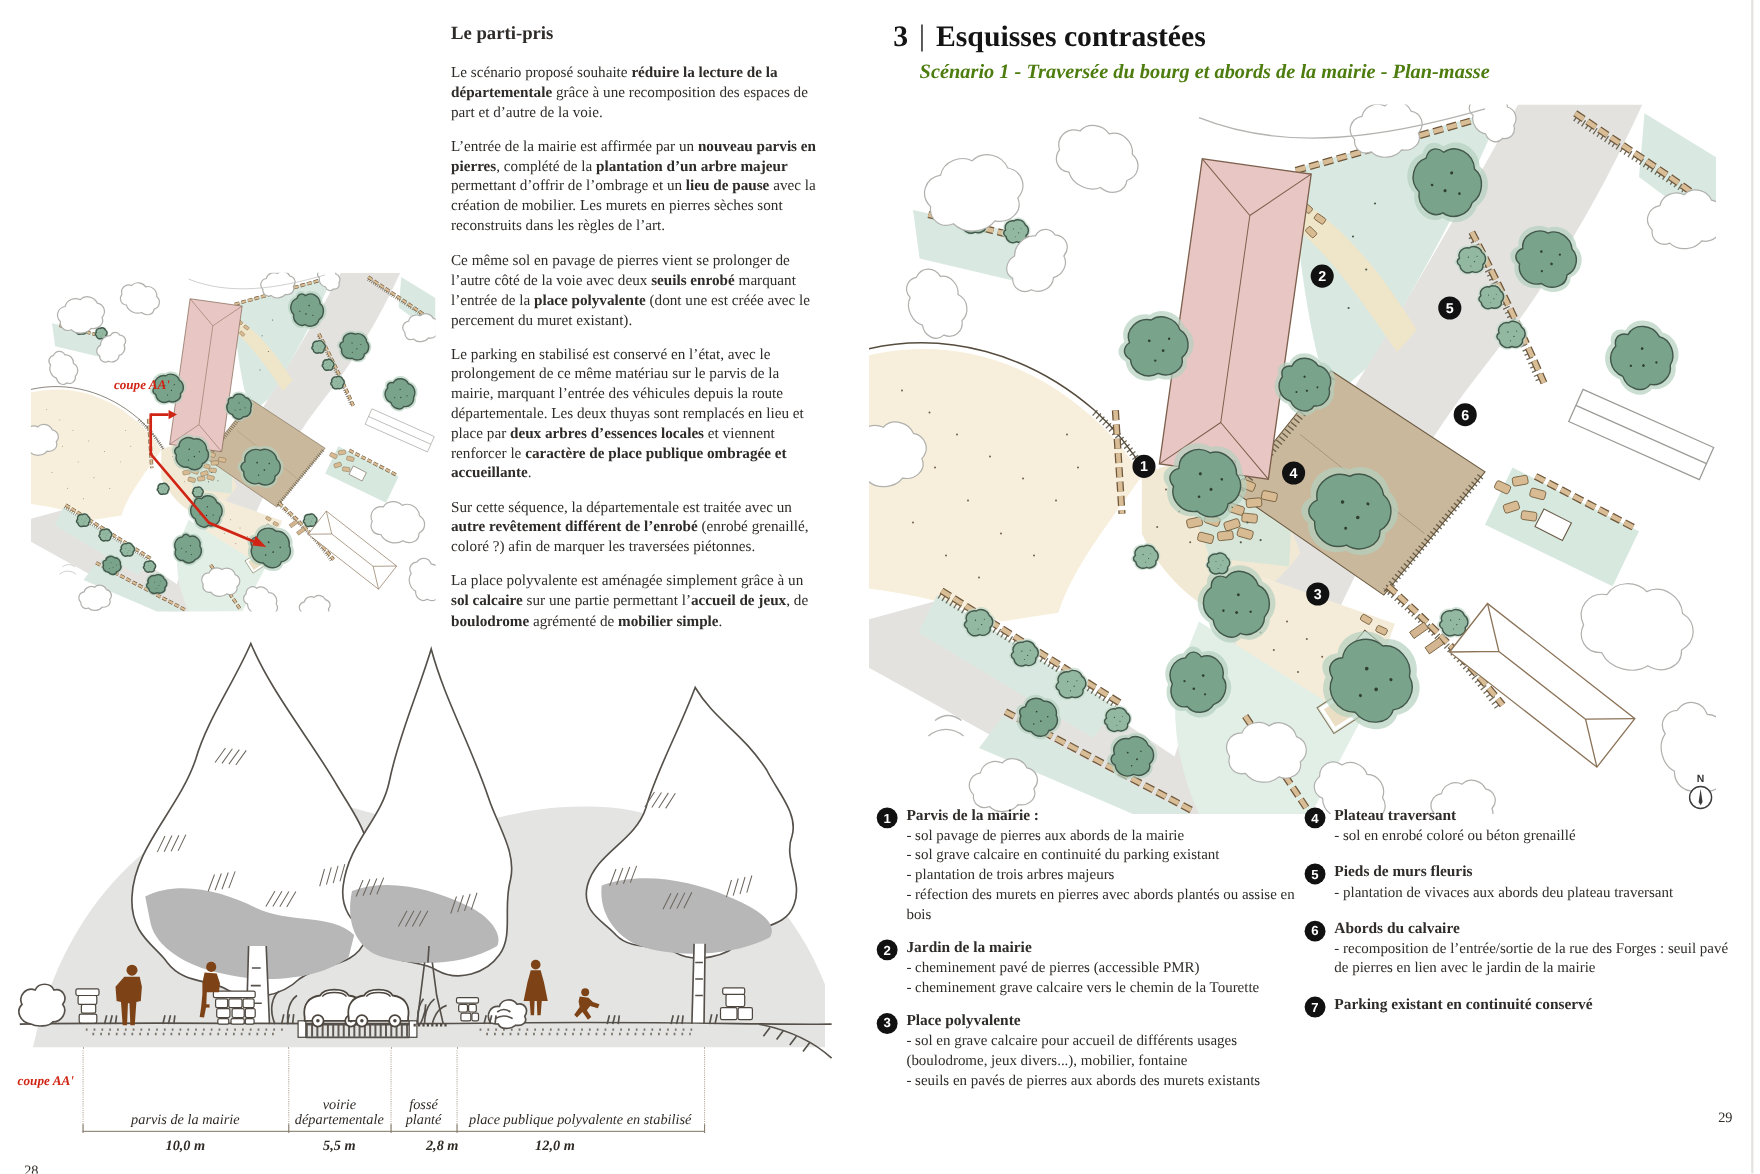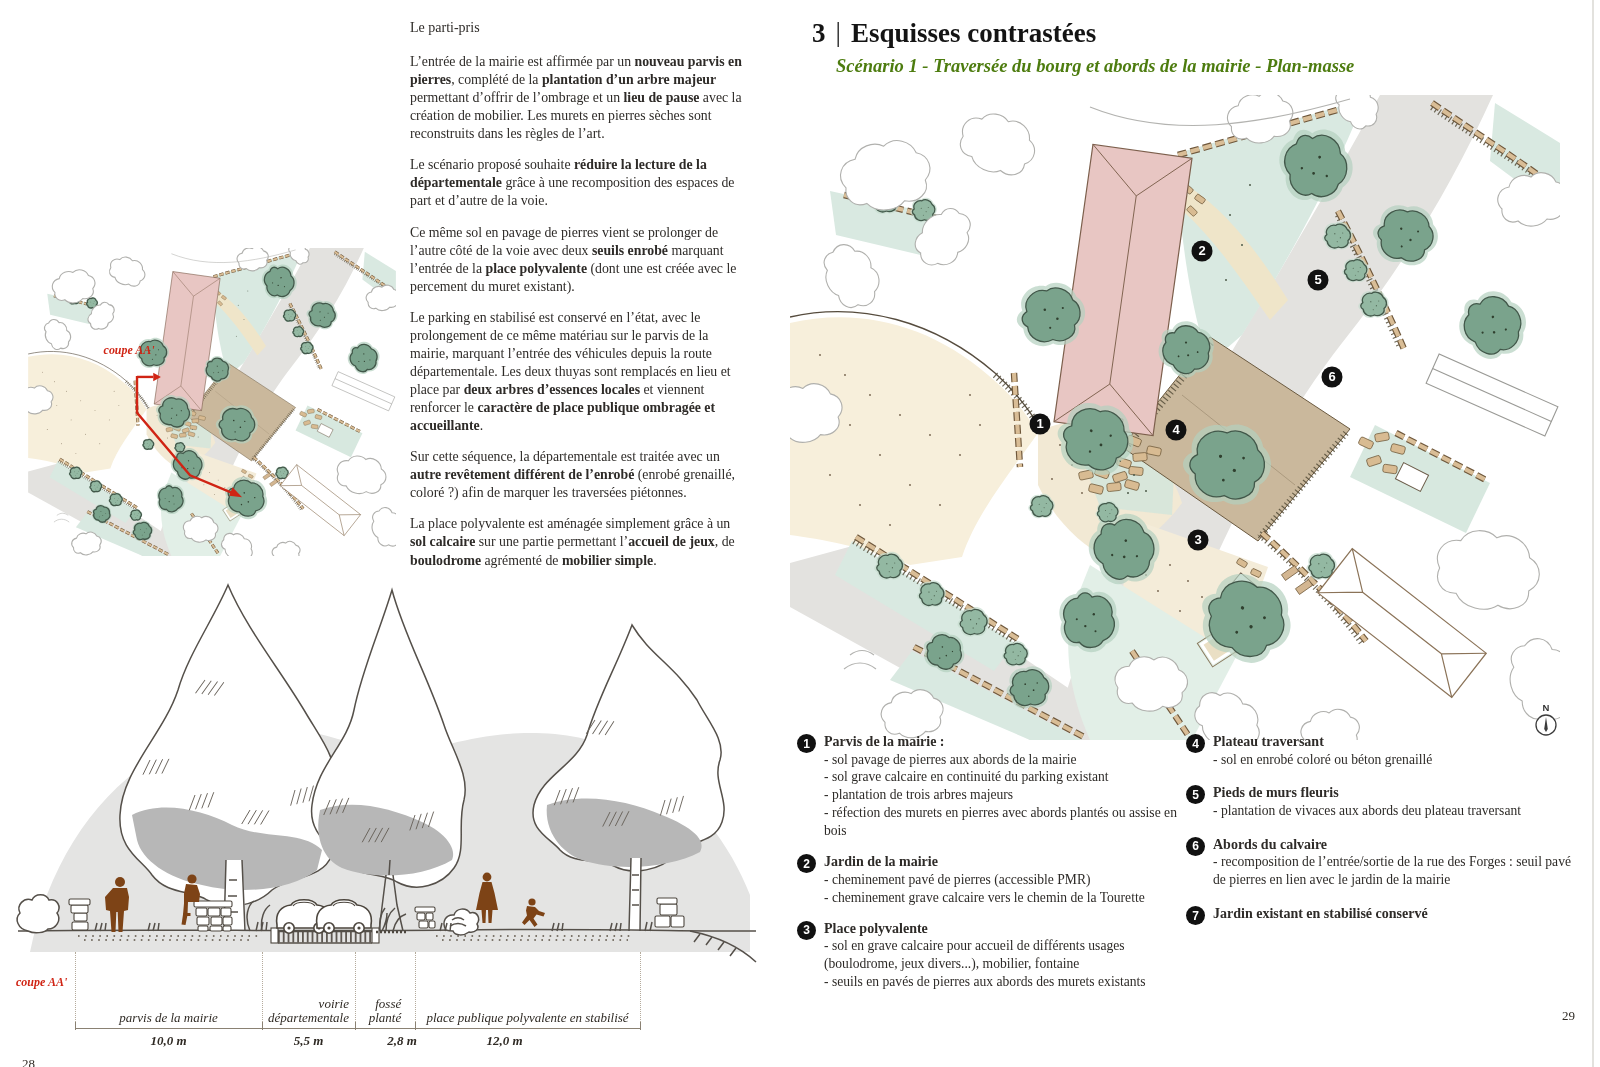--- a/index.html
+++ b/index.html
@@ -2,21 +2,21 @@
 <html><head>
 <meta charset="utf-8">
 <style>
   html,body{margin:0;padding:0;background:#ffffff;}
   #page{position:relative;width:1600px;height:1067px;background:#ffffff;overflow:hidden;
         font-family:"Liberation Serif", serif;color:#2e2b28;}
   .abs{position:absolute;}
 
   
   #intro{left:410px;top:20px;width:338px;}
-  #intro .intro-title{font-weight:normal;font-size:14px;margin:0 0 17px 0;}
+  #intro .intro-title{font-weight:bold;font-size:17px;margin:0 0 17px 0;}
   #intro p.par{font-size:13.8px;line-height:1.31;margin:0 0 13px 0;text-align:left;}
   #intro p.par b{font-weight:bold;}
 
   
   #hdr{left:812px;top:18px;width:760px;}
   #hdr .h-row{display:flex;align-items:baseline;font-size:27px;font-weight:bold;color:#141414;}
   #hdr .h-sep{font-weight:400;margin:0 10px;color:#222;transform:translateY(-1px);}
   #hdr .h-sub{margin:7px 0 0 24px;font-size:18.5px;font-weight:bold;font-style:italic;color:#4d7c0f;}
 
   
@@ -30,21 +30,21 @@
   .lg-title{font-weight:bold;font-size:14px;line-height:1.25;}
   .lg-desc{font-size:13.6px;line-height:1.32;white-space:pre-line;}
   .lg-desc:empty{display:none;}
 
   
   .coupe-red{color:#d02414;font-style:italic;font-weight:bold;font-size:12px;}
   .dim-dotted{border-left:1px dotted #b5ab9c;width:0;height:76px;top:952px;}
   .dim-line{top:1028px;height:0;border-top:1px solid #8a8173;}
   .dim-tick{top:1022px;width:1px;height:8px;background:#8a8173;}
   .seg-name{top:988px;height:38px;display:flex;align-items:flex-end;justify-content:center;
-            font-style:italic;font-size:13px;line-height:1.12;text-align:right;white-space:pre;color:#2f2a24;}
+            font-style:italic;font-size:13px;line-height:1.12;text-align:center;white-space:pre;color:#2f2a24;}
   .seg-dim{top:1033px;text-align:center;font-style:italic;font-weight:bold;font-size:13px;color:#2f2a24;}
   .pageno{font-size:13px;color:#2f2a24;}
 
   
   .cloud path{fill:#ffffff;stroke:#b0b0ad;stroke-width:1.1;vector-effect:non-scaling-stroke;}
   .tbody{fill:var(--tb,#7aa38c);stroke:var(--ts,#42584a);stroke-width:1.3;vector-effect:non-scaling-stroke;}
   .thalo{fill:var(--th,#b3d0bf);opacity:.7;}
   .tdot{fill:#30402f;}
   .wallb{stroke:#6e573b;stroke-width:6.5;stroke-dasharray:9 4;fill:none;}
   .wallt{stroke:#d9bd96;stroke-width:4.2;stroke-dasharray:9 4;fill:none;}
@@ -304,22 +304,22 @@
         <g transform="translate(702,300) rotate(24)" fill="#ffffff" stroke="#9a9a96" stroke-width="1.1">
           <rect x="-65" y="-16" width="130" height="32"></rect>
           <path d="M-65,0 L65,0" fill="none"></path>
         </g>
       </g>
     </defs>
   </svg>
 
   <div id="intro" class="abs">
     <div class="intro-title">Le parti-pris</div>
+    <p class="par"><span>Le scénario proposé souhaite </span><b>réduire la lecture de la départementale</b><span> grâce à une recomposition des espaces de part et d’autre de la voie.</span></p>
     <p class="par"><span>L’entrée de la mairie est affirmée par un </span><b>nouveau parvis en pierres</b><span>, complété de la </span><b>plantation d’un arbre majeur</b><span> permettant d’offrir de l’ombrage et un </span><b>lieu de pause</b><span> avec la création de mobilier. Les murets en pierres sèches sont reconstruits dans les règles de l’art.</span></p>
-    <p class="par"><span>Le scénario proposé souhaite </span><b>réduire la lecture de la départementale</b><span> grâce à une recomposition des espaces de part et d’autre de la voie.</span></p>
     <p class="par"><span>Ce même sol en pavage de pierres vient se prolonger de l’autre côté de la voie avec deux </span><b>seuils enrobé</b><span> marquant l’entrée de la </span><b>place polyvalente</b><span> (dont une est créée avec le percement du muret existant).</span></p>
     <p class="par"><span>Le parking en stabilisé est conservé en l’état, avec le prolongement de ce même matériau sur le parvis de la mairie, marquant l’entrée des véhicules depuis la route départementale. Les deux thuyas sont remplacés en lieu et place par </span><b>deux arbres d’essences locales</b><span> et viennent renforcer le </span><b>caractère de place publique ombragée et accueillante</b><span>.</span></p>
     <p class="par"><span>Sur cette séquence, la départementale est traitée avec un </span><b>autre revêtement différent de l’enrobé</b><span> (enrobé grenaillé, coloré ?) afin de marquer les traversées piétonnes.</span></p>
     <p class="par"><span>La place polyvalente est aménagée simplement grâce à un </span><b>sol calcaire</b><span> sur une partie permettant l’</span><b>accueil de jeux</b><span>, de </span><b>boulodrome</b><span> agrémenté de </span><b>mobilier simple</b><span>.</span></p>
   </div>
 
   <svg class="abs" style="left:28px;top:248px;" width="368" height="308" viewBox="0 0 770 645">
     <use href="#plan-art"></use>
     <g stroke="#d02414" stroke-width="5" fill="none">
       <path d="M228,270 L262,270"></path>
@@ -553,20 +553,20 @@
     <div class="lg-item" style="margin-bottom:16px;">
       <span class="lg-num">6</span>
       <div>
           <div class="lg-title">Abords du calvaire</div>
       <div class="lg-desc">- recomposition de l’entrée/sortie de la rue des Forges : seuil pavé de pierres en lien avec le jardin de la mairie</div>
         </div>
     </div>
     <div class="lg-item">
       <span class="lg-num">7</span>
       <div>
-          <div class="lg-title">Jardin existant en stabilisé conservé</div>
+          <div class="lg-title">Parking existant en continuité conservé</div>
       </div>
     </div>
   </div>
 
   <div class="abs pageno" style="left:1562px;top:1008px;">29</div>
   <div class="abs edge-line"></div>
 </div>
 
 </body></html>

